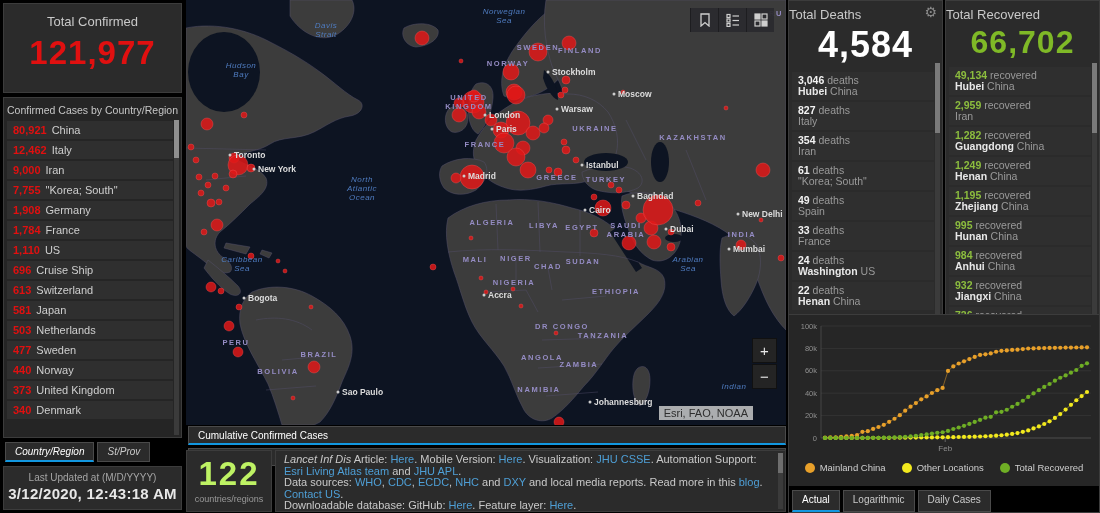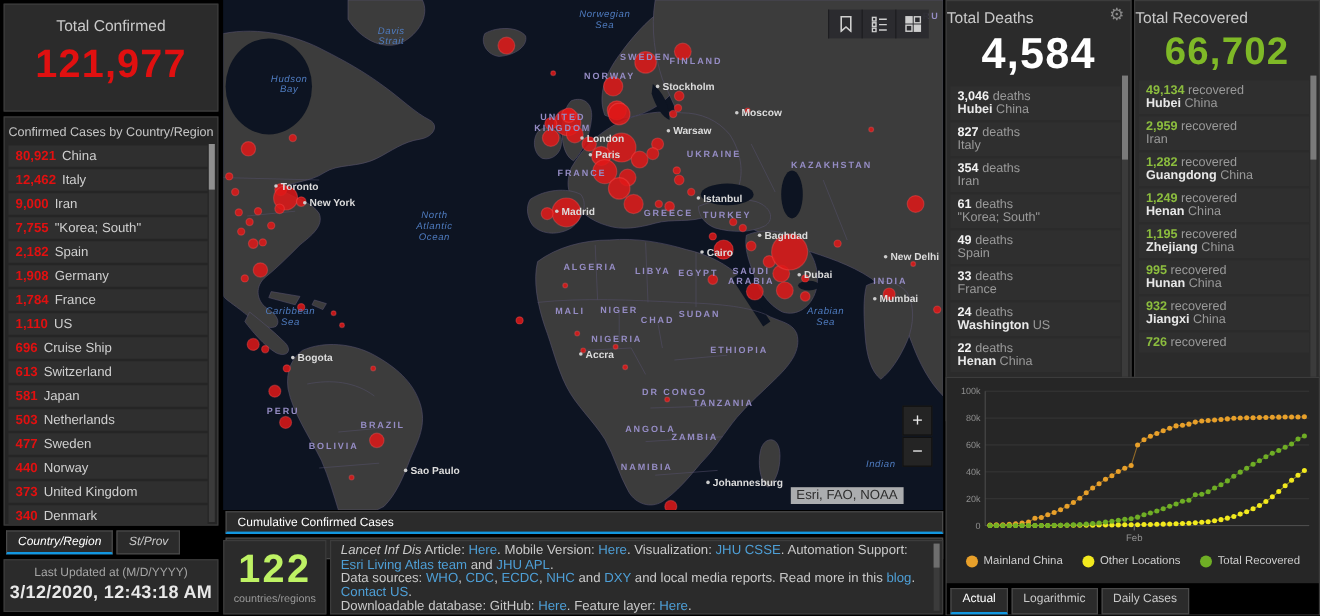--- a/index.html
+++ b/index.html
@@ -83,21 +83,20 @@
       <div class="panel-title">Total Confirmed</div>
       <div class="confirmed-value">121,977</div>
     </section>
     <section class="panel country-panel">
       <div class="list-header">Confirmed Cases by Country/Region</div>
       <div class="country-list" id="country-list">
           <div class="crow"><span class="num">80,921</span><span class="name">China</span></div>
           <div class="crow"><span class="num">12,462</span><span class="name">Italy</span></div>
           <div class="crow"><span class="num">9,000</span><span class="name">Iran</span></div>
           <div class="crow"><span class="num">7,755</span><span class="name">"Korea; South"</span></div>
-          <div class="crow"><span class="num">2,182</span><span class="name">Spain</span></div>
           <div class="crow"><span class="num">1,908</span><span class="name">Germany</span></div>
           <div class="crow"><span class="num">1,784</span><span class="name">France</span></div>
           <div class="crow"><span class="num">1,110</span><span class="name">US</span></div>
           <div class="crow"><span class="num">696</span><span class="name">Cruise Ship</span></div>
           <div class="crow"><span class="num">613</span><span class="name">Switzerland</span></div>
           <div class="crow"><span class="num">581</span><span class="name">Japan</span></div>
           <div class="crow"><span class="num">503</span><span class="name">Netherlands</span></div>
           <div class="crow"><span class="num">477</span><span class="name">Sweden</span></div>
           <div class="crow"><span class="num">440</span><span class="name">Norway</span></div>
           <div class="crow"><span class="num">373</span><span class="name">United Kingdom</span></div>
@@ -436,20 +435,24 @@
             </div>
             <div class="drow">
               <div><span class="num">1,195</span><span class="unit"> recovered</span></div>
               <div><span class="region">Zhejiang </span><span class="country">China</span></div>
             </div>
             <div class="drow">
               <div><span class="num">995</span><span class="unit"> recovered</span></div>
               <div><span class="region">Hunan </span><span class="country">China</span></div>
             </div>
             <div class="drow">
+              <div><span class="num">984</span><span class="unit"> recovered</span></div>
+              <div><span class="region">Anhui </span><span class="country">China</span></div>
+            </div>
+            <div class="drow">
               <div><span class="num">932</span><span class="unit"> recovered</span></div>
               <div><span class="region">Jiangxi </span><span class="country">China</span></div>
             </div>
             <div class="drow">
               <div><span class="num">726</span><span class="unit"> recovered</span></div>
             </div>
           </div>
         <div class="vtrack" style="right:2px;top:62px;bottom:2px;">
           <div class="vthumb" style="top:0;height:70px;background:#7a7a7a;"></div>
         </div>

